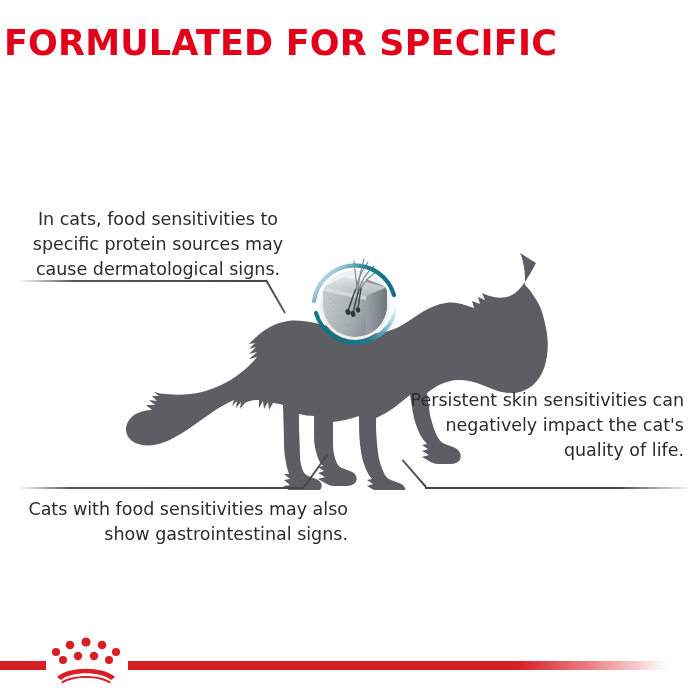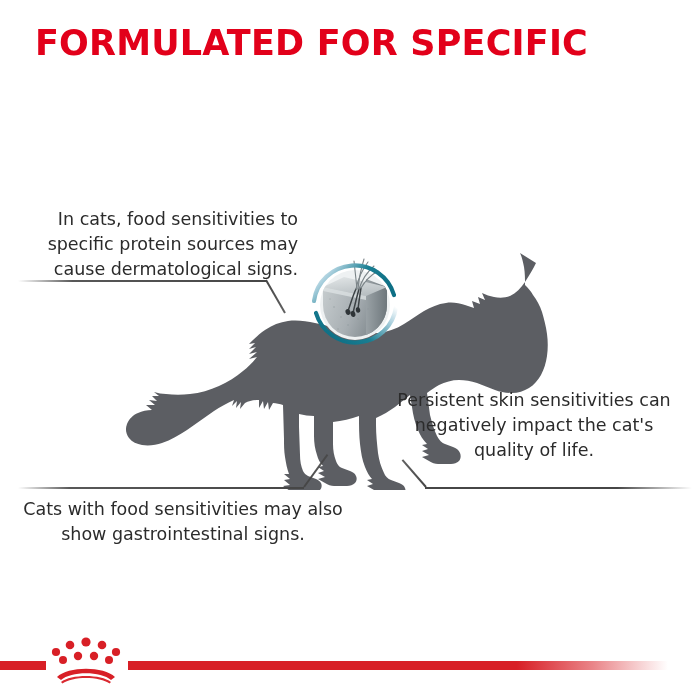--- a/index.html
+++ b/index.html
@@ -14,44 +14,44 @@
     position: relative;
     width: 700px;
     height: 700px;
     background: #ffffff;
     overflow: hidden;
   }
 
   
   .title {
     position: absolute;
-    left: 12px;
+    left: 4px;
     top: 22px;
     width: 576px;
-    text-align: right;
+    text-align: left;
     color: #e2001a;
     font-weight: 700;
     font-size: 35px;
     line-height: 43px;
     letter-spacing: 0.2px;
     font-family: "DejaVu Sans", "Liberation Sans", sans-serif;
   }
 
   
   .callout-text {
     position: absolute;
     color: #2b2b2b;
     font-size: 17.5px;
     line-height: 25px;
     font-family: "DejaVu Sans", "Liberation Sans", sans-serif;
     white-space: pre-line;
   }
-  #txt-top-left   { left: 18px;  top: 207px; width: 280px; text-align: right; }
-  #txt-right      { right: 16px; top: 388px; width: 300px; text-align: center; }
-  #txt-bottom-left{ left: 18px;  top: 497px; width: 330px; text-align: center; }
+  #txt-top-left   { left: 18px;  top: 207px; width: 280px; text-align: center; }
+  #txt-right      { right: 16px; top: 388px; width: 300px; text-align: right; }
+  #txt-bottom-left{ left: 18px;  top: 497px; width: 330px; text-align: right; }
 
   
   .leader { position: absolute; }
   .leader .h {
     position: absolute;
     height: 2px;
     top: 0;
   }
   .leader .d {
     position: absolute;

